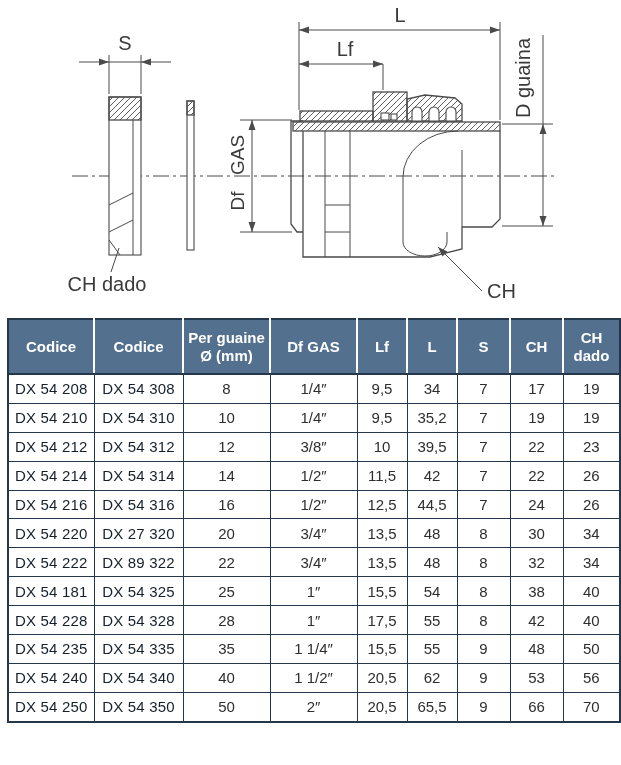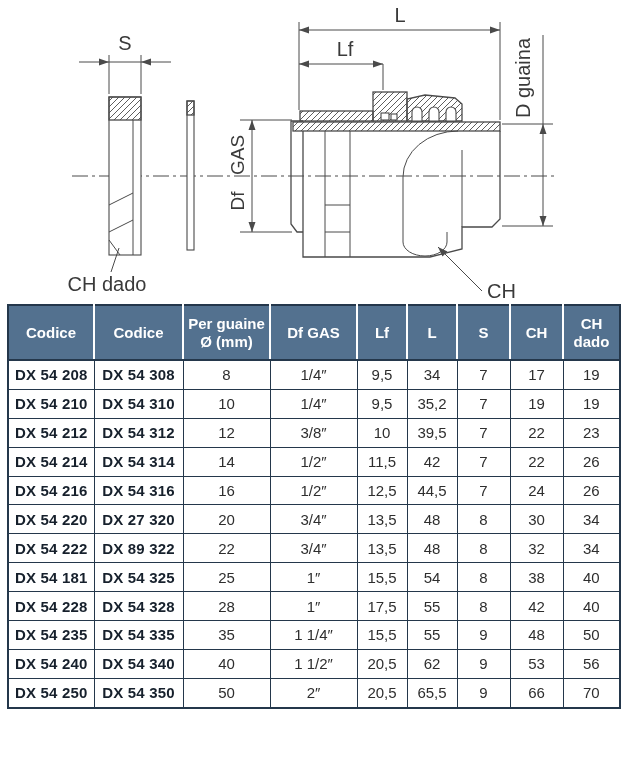--- a/index.html
+++ b/index.html
@@ -12,32 +12,32 @@
   .stroke{stroke:var(--line,#4a4a4a);fill:none;stroke-width:1.3;}
   .thin{stroke-width:1;}
   .hatch{fill:url(#h1);stroke:var(--line,#4a4a4a);stroke-width:1.3;}
   .whitefill{fill:#ffffff;stroke:var(--line,#4a4a4a);stroke-width:1.1;}
   .arrow{fill:var(--line,#4a4a4a);stroke:none;}
   .centerline{stroke:var(--line,#4a4a4a);stroke-width:1;stroke-dasharray:16 4 3 4;fill:none;}
   .dimtext{fill:var(--label,#3a3a3a);font-family:"Liberation Sans",sans-serif;font-size:20px;stroke:none;}
   .dimtext.small{font-size:19px;}
 
   
-  .table-wrap{position:absolute;left:7px;top:304px;width:612px;}
+  .table-wrap{position:absolute;left:7px;top:318px;width:612px;}
   table{border-collapse:collapse;width:612px;table-layout:fixed;
         border:2.5px solid var(--grid,#24374b);}
   th{background:var(--header-bg,#53718f);color:var(--header-text,#fff);
      font-weight:bold;font-size:15px;text-align:center;vertical-align:middle;
      height:49px;white-space:pre-line;line-height:1.15;
      border-left:2px solid #ffffff;border-bottom:2px solid var(--grid,#24374b);padding:2px 1px;}
   th:first-child{border-left:none;}
   td{border:1.5px solid var(--grid,#24374b);text-align:center;vertical-align:middle;
      height:27.9px;font-size:15px;color:var(--value-text,#2e2e2e);padding:0 2px;
      font-family:"Liberation Sans",sans-serif;}
-  td:nth-child(1),td:nth-child(2){font-weight:bold;color:var(--code-text,#16202c);letter-spacing:0.2px;}
+  td:nth-child(1),td:nth-child(2){font-weight:normal;color:var(--code-text,#16202c);letter-spacing:0.2px;}
 </style>
 </head>
 <body>
 
 <div class="page">
 
   <div class="drawing">
     <svg width="621" height="312" viewBox="0 0 621 312">
       <defs>
         <pattern id="h1" patternUnits="userSpaceOnUse" width="6" height="6">

